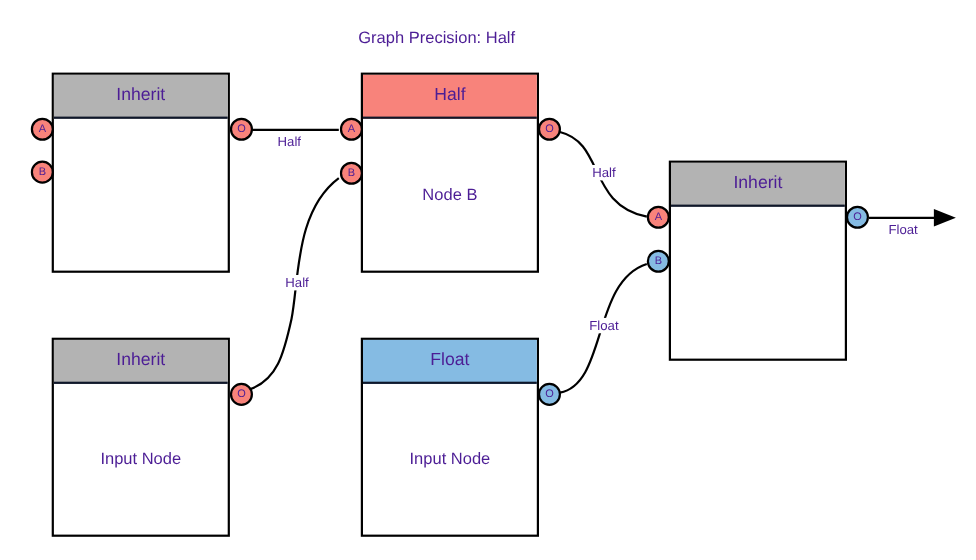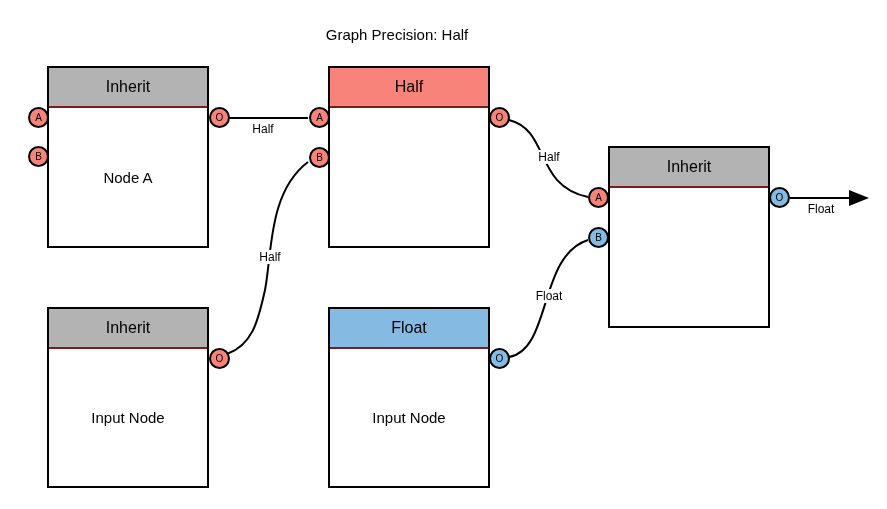--- a/index.html
+++ b/index.html
@@ -2,21 +2,21 @@
 <html style="--color-salmon: #F8837B; --color-blue: #85BBE3; --color-gray: #B3B3B3; --color-stroke: #000000;"><head>
 <meta charset="utf-8">
 <style>
   html, body { margin: 0; padding: 0; background: #ffffff; }
   #canvas {
     position: relative;
     width: 887px;
     height: 509px;
     background: #ffffff;
     font-family: "Liberation Sans", sans-serif;
-    color: #000000;
+    color: #4c1d95;
     overflow: hidden;
   }
   #edge-layer {
     position: absolute;
     left: 0; top: 0;
     width: 887px; height: 509px;
     pointer-events: none;
   }
   #edge-layer path, #edge-layer line { pointer-events: stroke; }
   .graph-title {
@@ -28,21 +28,21 @@
   }
   .node {
     position: absolute;
     box-sizing: border-box;
     border: 2px solid #000;
     background: #fff;
   }
   .node-header {
     box-sizing: border-box;
     height: 40px;
-    border-bottom: 2px solid #7f1d1d;
+    border-bottom: 2px solid #0f172a;
     display: flex;
     align-items: center;
     justify-content: center;
     font-size: 16px;
   }
   .node-body {
     position: absolute;
     left: 0; right: 0; top: 40px; bottom: 0;
     display: flex;
     align-items: center;
@@ -86,28 +86,28 @@
     <path d="M 229 118 L 308 118" stroke="#000" stroke-width="2" fill="none"></path>
     <path d="M 227 354 C 252 345, 258 322, 265 290 C 272 255, 268 192, 308 162" stroke="#000" stroke-width="2" fill="none"></path>
     <path d="M 509 120 C 550 130, 534 186, 588 197" stroke="#000" stroke-width="2" fill="none"></path>
     <path d="M 509 357 C 552 349, 538 256, 588 240" stroke="#000" stroke-width="2" fill="none"></path>
     <line x1="790" y1="198" x2="851" y2="198" stroke="#000" stroke-width="2"></line>
     <polygon points="849,190 869,198 849,206" fill="#000"></polygon>
   </svg>
 
   <div class="node" style="left:47px; top:66px; width:162px; height:182px;">
     <div class="node-header hdr-gray">Inherit</div>
-    <div class="node-body">Node A</div>
   </div>
   <div class="port port-salmon" style="left:28px; top:107px;">A</div>
   <div class="port port-salmon" style="left:28px; top:146px;">B</div>
   <div class="port port-salmon" style="left:209px; top:107px;">O</div>
 
   <div class="node" style="left:328px; top:66px; width:162px; height:182px;">
     <div class="node-header hdr-salmon">Half</div>
+    <div class="node-body">Node B</div>
   </div>
   <div class="port port-salmon" style="left:309px; top:107px;">A</div>
   <div class="port port-salmon" style="left:309px; top:147px;">B</div>
   <div class="port port-salmon" style="left:489px; top:107px;">O</div>
 
   <div class="node" style="left:608px; top:146px; width:162px; height:182px;">
     <div class="node-header hdr-gray">Inherit</div>
   </div>
   <div class="port port-salmon" style="left:588px; top:187px;">A</div>
   <div class="port port-blue" style="left:588px; top:227px;">B</div>

